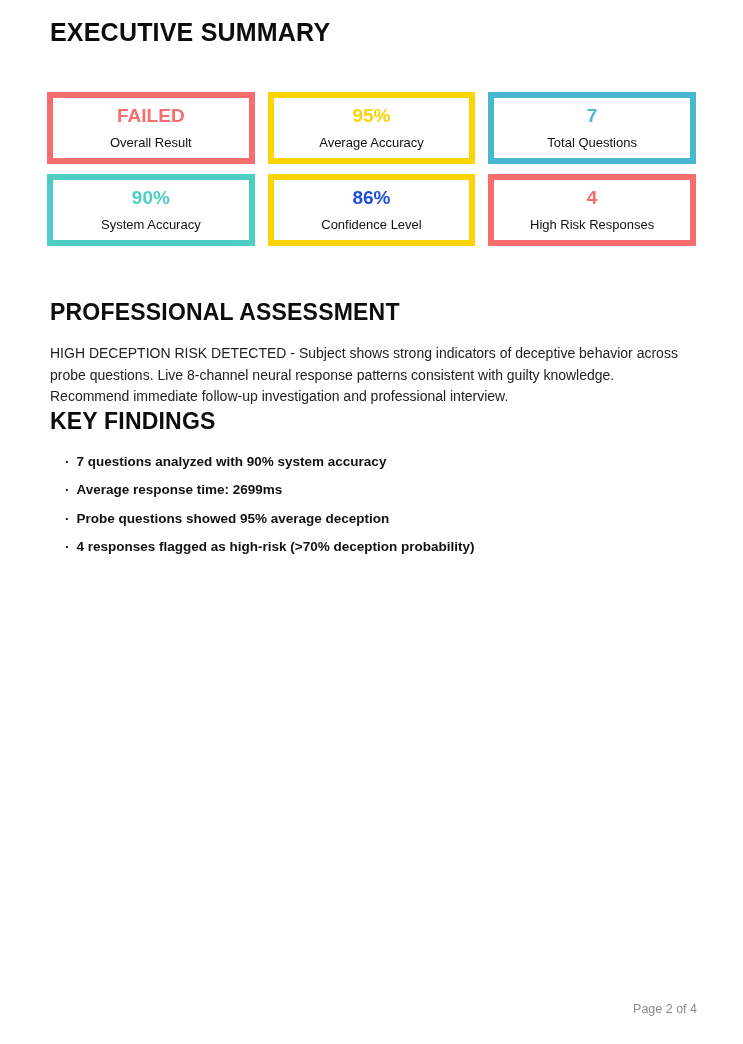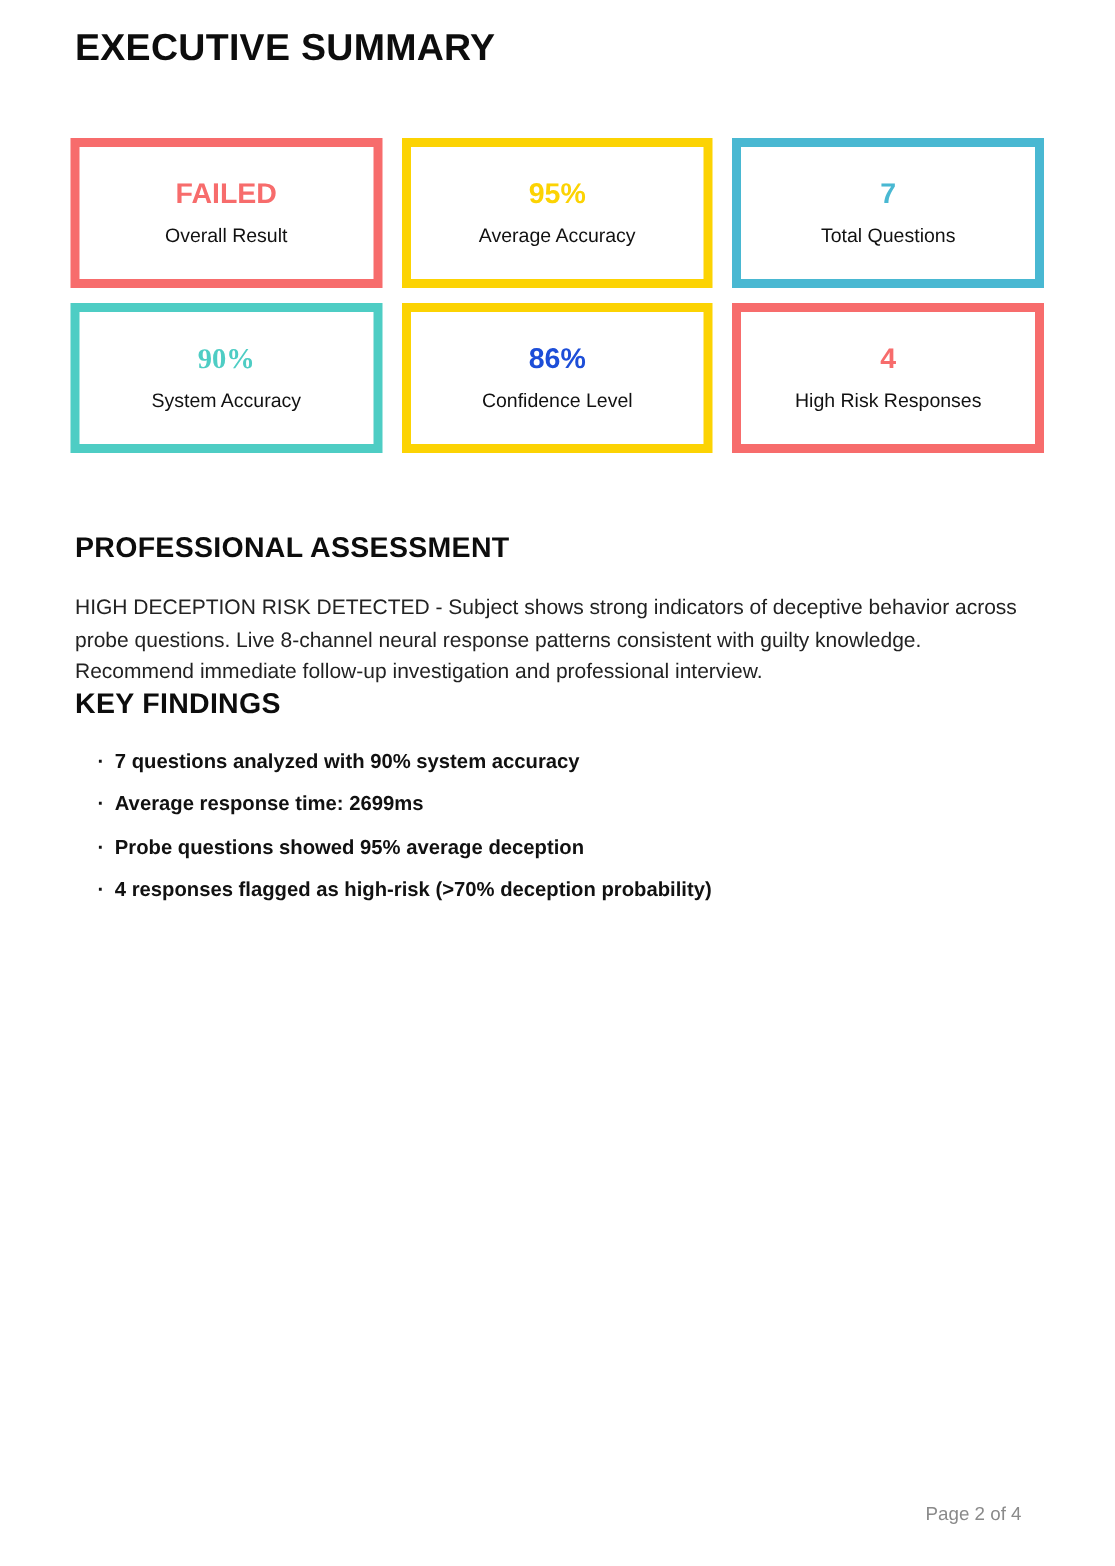--- a/index.html
+++ b/index.html
@@ -25,42 +25,42 @@
     color: #0d0d0d;
   }
   .stat-grid {
     margin-top: 45px;
     display: flex;
     flex-wrap: wrap;
     gap: 10px 13px;
   }
   .stat-card {
     flex: 0 0 calc((100% - 26px) / 3);
-    height: 100px;
+    height: 72px;
     border: 6px solid #ccc;
     background: #ffffff;
     display: flex;
     flex-direction: column;
     align-items: center;
     justify-content: center;
     text-align: center;
   }
   .stat-value {
     font-size: 19px;
     font-weight: 700;
     line-height: 1.1;
   }
   .stat-label {
     margin-top: 9px;
     font-size: 13px;
     font-weight: 400;
     color: #111111;
   }
   .section-heading {
-    font-size: 19px;
+    font-size: 23px;
     font-weight: 700;
     color: #0d0d0d;
     letter-spacing: 0.2px;
   }
   .section-assessment { margin-top: 53px; margin-left: 3px; }
   .assessment-body {
     margin-top: 17px;
     font-size: 14px;
     font-weight: 400;
     line-height: 21.5px;
@@ -81,21 +81,21 @@
     line-height: 14px;
   }
   .findings-list li::before {
     content: "\00B7";
     margin-right: 7px;
     font-weight: 700;
   }
   .page-footer {
     position: absolute;
     top: 1002px;
-    right: 62px;
+    right: 46px;
     font-size: 12.5px;
     font-weight: 400;
     color: #8a8a8a;
   }
 </style>
 </head>
 <body>
 
 <div class="page">
 
@@ -112,21 +112,21 @@
       <div class="stat-value" style="color: rgb(252, 211, 3);">95%</div>
       <div class="stat-label">Average Accuracy</div>
     </div>
 
     <div class="stat-card" style="border-color: rgb(73, 184, 210);">
       <div class="stat-value" style="color: rgb(73, 184, 210);">7</div>
       <div class="stat-label">Total Questions</div>
     </div>
 
     <div class="stat-card" style="border-color: rgb(78, 205, 196);">
-      <div class="stat-value" style="color: rgb(78, 205, 196); font-family: Liberation Serif, serif;">90%</div>
+      <div class="stat-value" style="color: rgb(78, 205, 196);">90%</div>
       <div class="stat-label">System Accuracy</div>
     </div>
 
     <div class="stat-card" style="border-color: rgb(252, 211, 3);">
       <div class="stat-value" style="color: #1d4ed8;">86%</div>
       <div class="stat-label">Confidence Level</div>
     </div>
 
     <div class="stat-card" style="border-color: rgb(247, 108, 108);">
       <div class="stat-value" style="color: rgb(247, 108, 108);">4</div>

